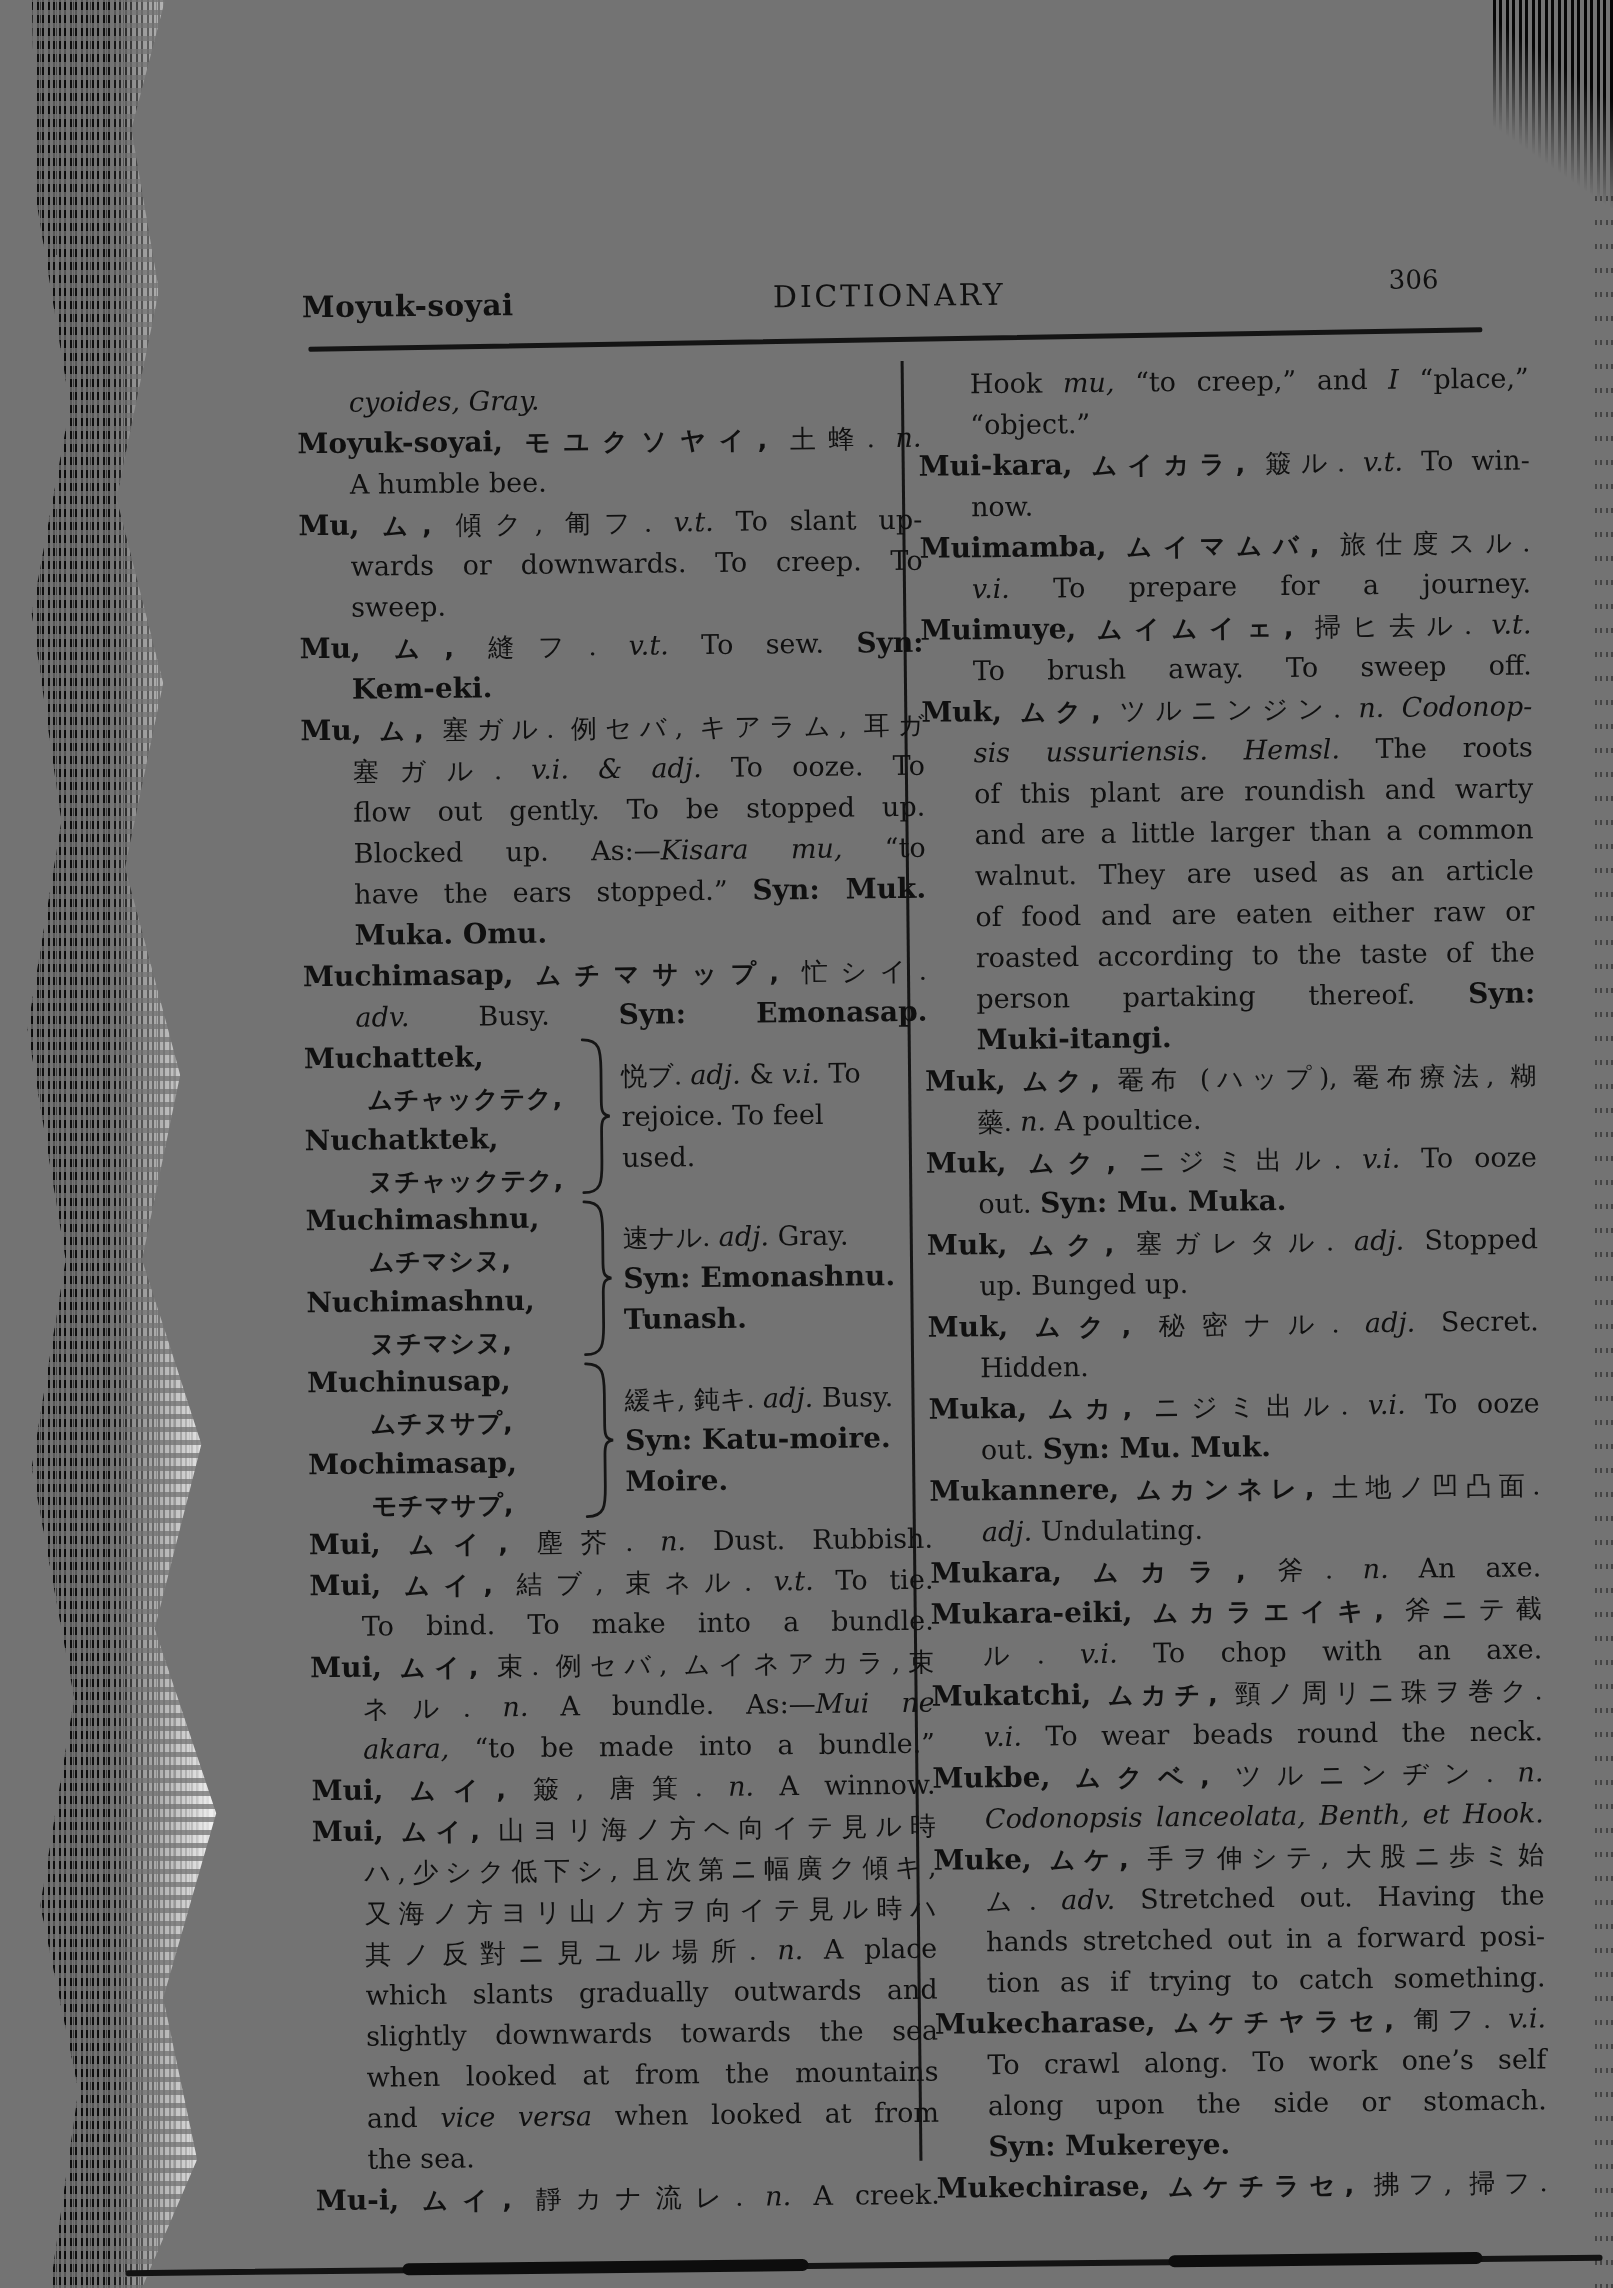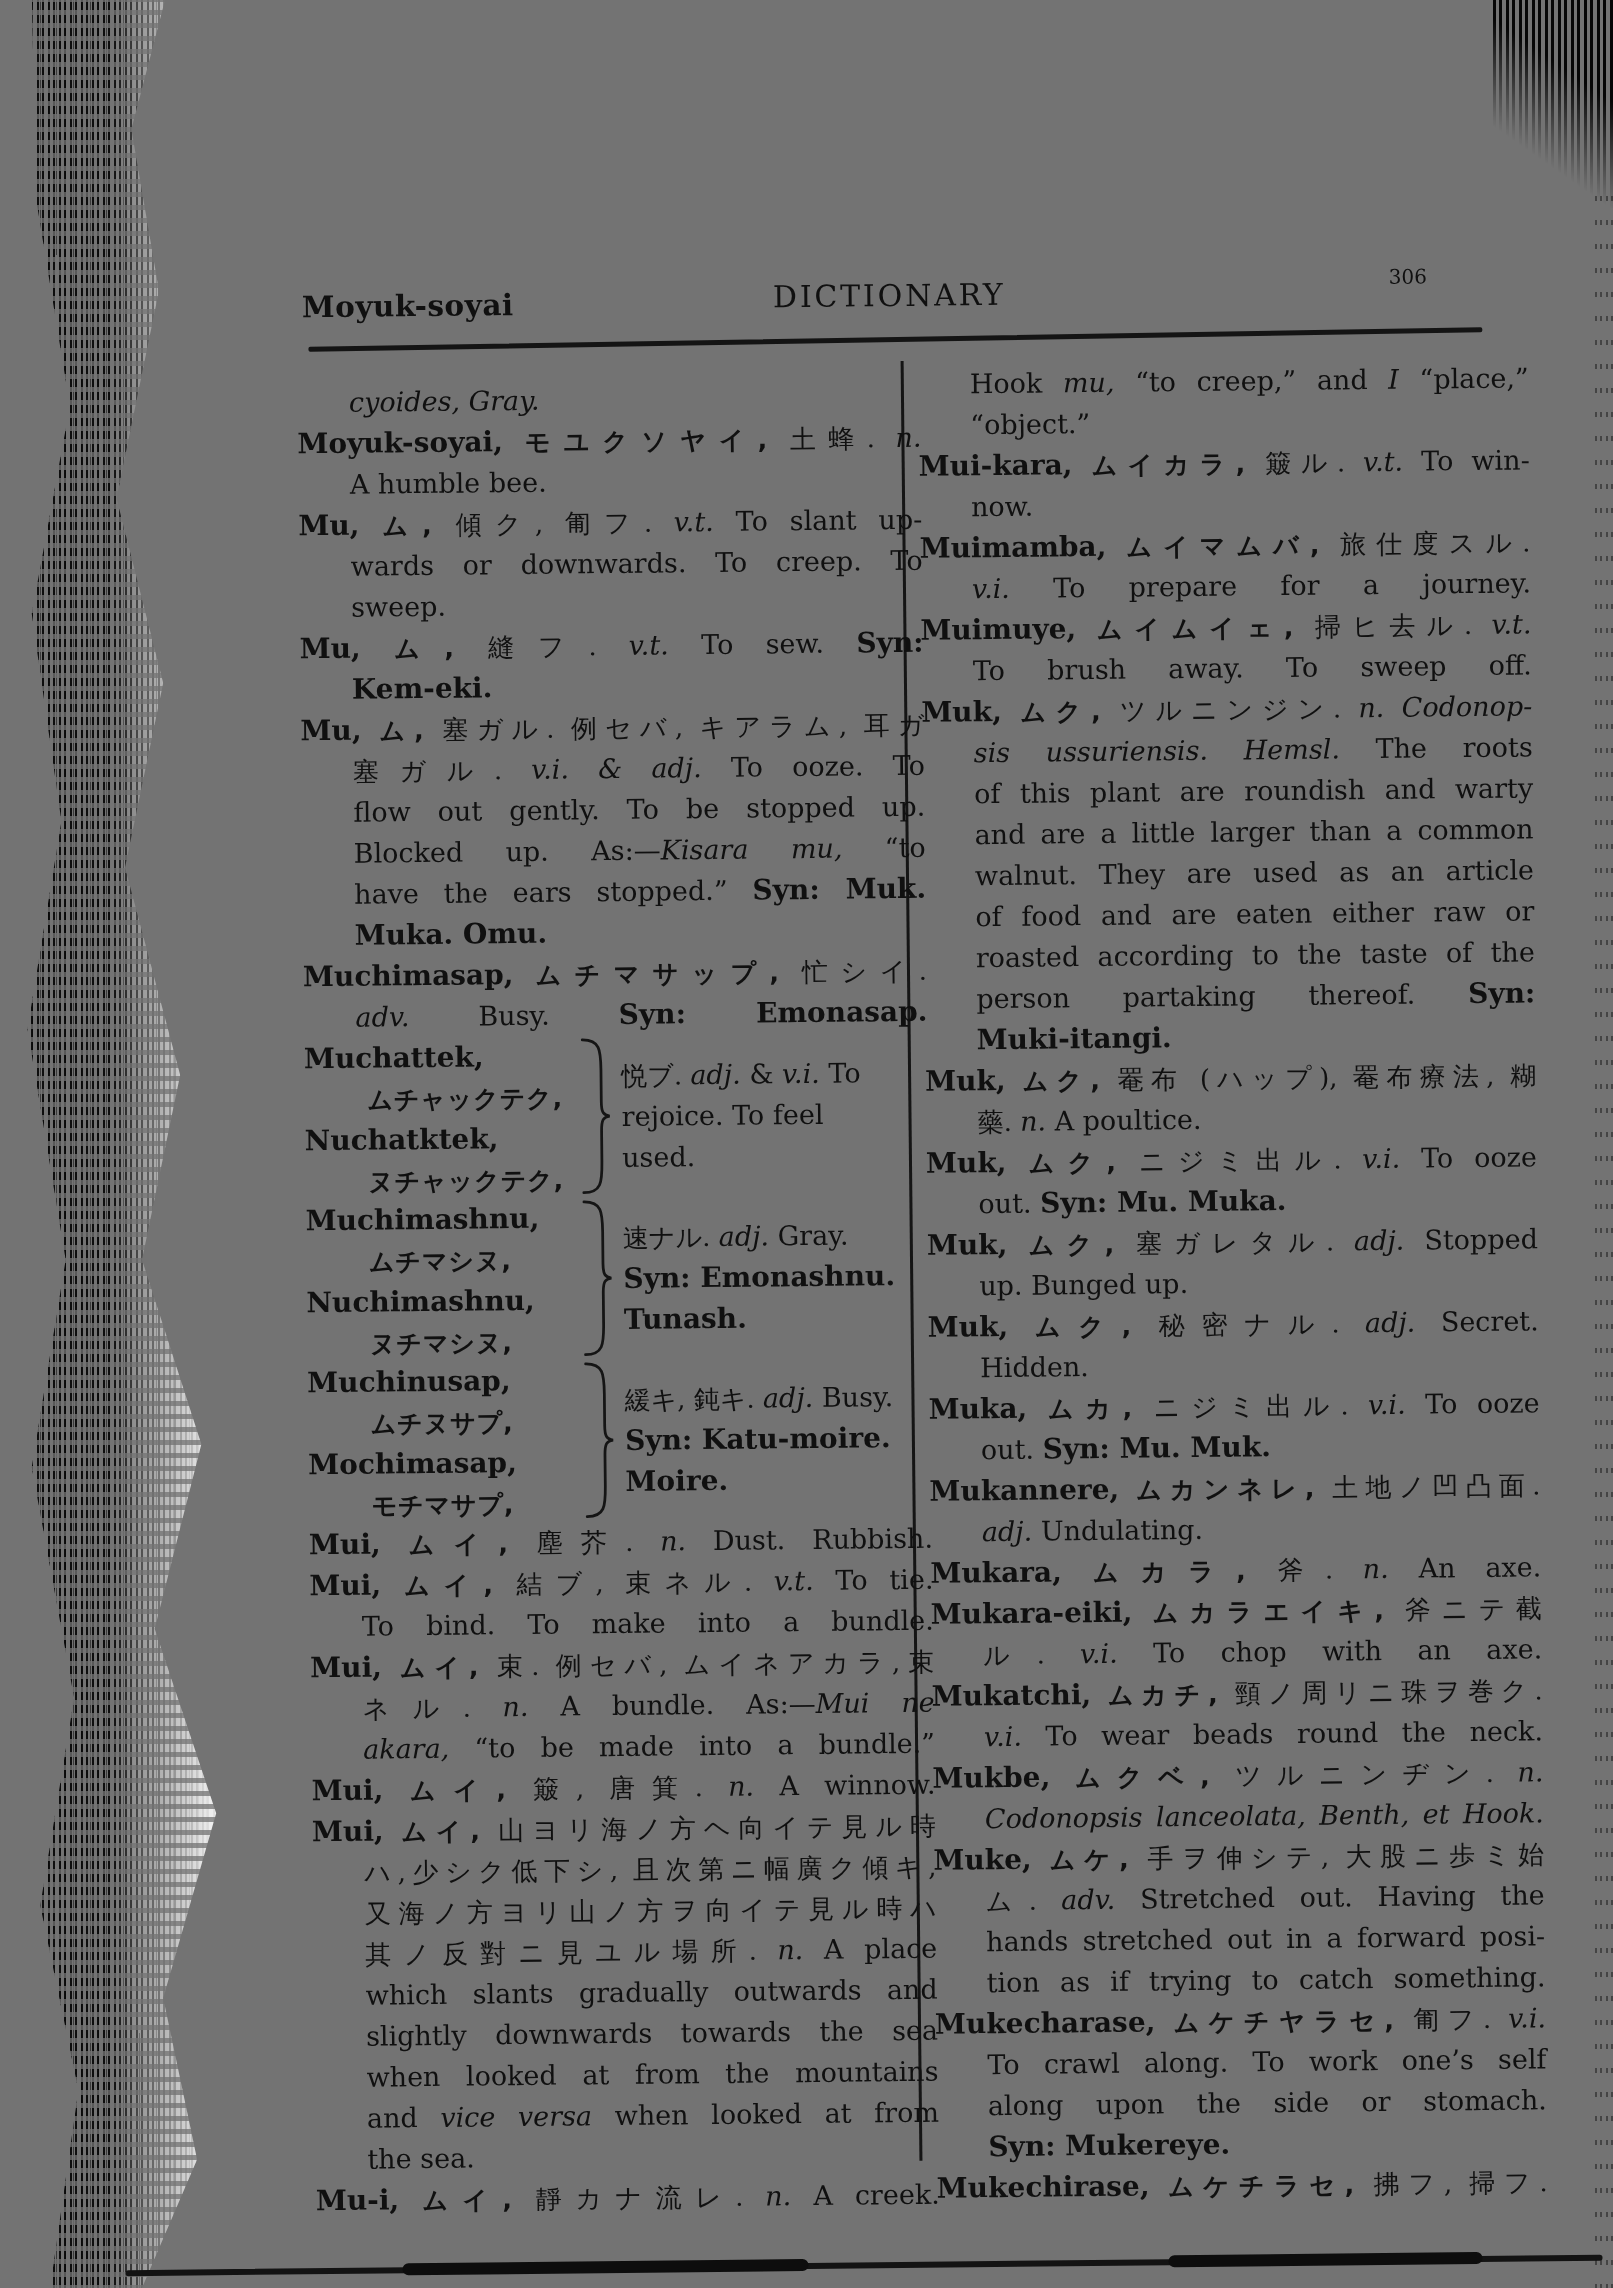--- a/index.html
+++ b/index.html
@@ -24,21 +24,21 @@
     -webkit-mask-image:linear-gradient(215deg,#000 0 35%,transparent 72%);
     mask-image:linear-gradient(215deg,#000 0 35%,transparent 72%);}
   .noise-right{position:absolute;right:0;top:185px;width:18.5px;height:2104px;opacity:.5;
     background:repeating-linear-gradient(90deg, rgba(0,0,0,.8) 0 1.8px, transparent 1.8px 5.5px);
     -webkit-mask-image:repeating-linear-gradient(0deg,#000 0 5.5px,transparent 5.5px 24px);
     mask-image:repeating-linear-gradient(0deg,#000 0 5.5px,transparent 5.5px 24px);}
 
   
   .hw-left{position:absolute;left:312px;top:284px;font-size:29.5px;font-weight:bold;letter-spacing:0.5px;}
   .hw-title{position:absolute;left:783px;top:279px;font-size:30px;letter-spacing:2.8px;}
-  .hw-page{position:absolute;left:1399px;top:271px;font-size:20px;text-align:center;}
+  .hw-page{position:absolute;left:1399px;top:271px;font-size:26px;text-align:center;}
   .head-rule{position:absolute;left:318px;top:338px;width:1174px;height:4.6px;background:#141414;
              transform:rotate(-0.35deg);border-radius:1.8px;}
   .divider{position:absolute;left:910px;top:362px;width:2.8px;height:1800px;background:#151515;}
   .bottom-rule{position:absolute;left:115px;top:2263px;width:1477px;height:5.5px;background:#131313;border-radius:2.8px;}
   .bottom-rule .blob1{position:absolute;left:277px;top:-3.7px;width:406px;height:12px;background:#0d0d0d;border-radius:6.5px;}
   .bottom-rule .blob2{position:absolute;left:1043px;top:-3.7px;width:314px;height:12px;background:#0d0d0d;border-radius:6.5px;}
 
   
   .col{position:absolute;}
   .col-left{left:306px;top:377px;width:624px;}

